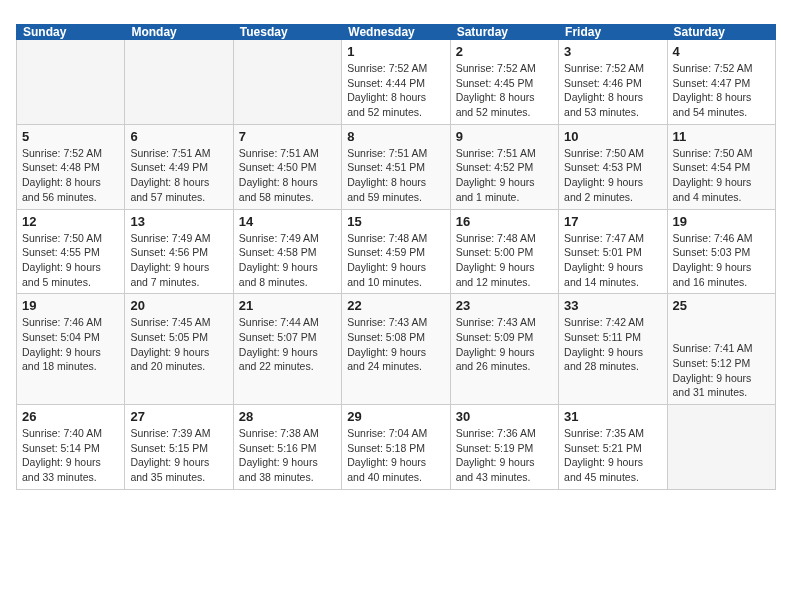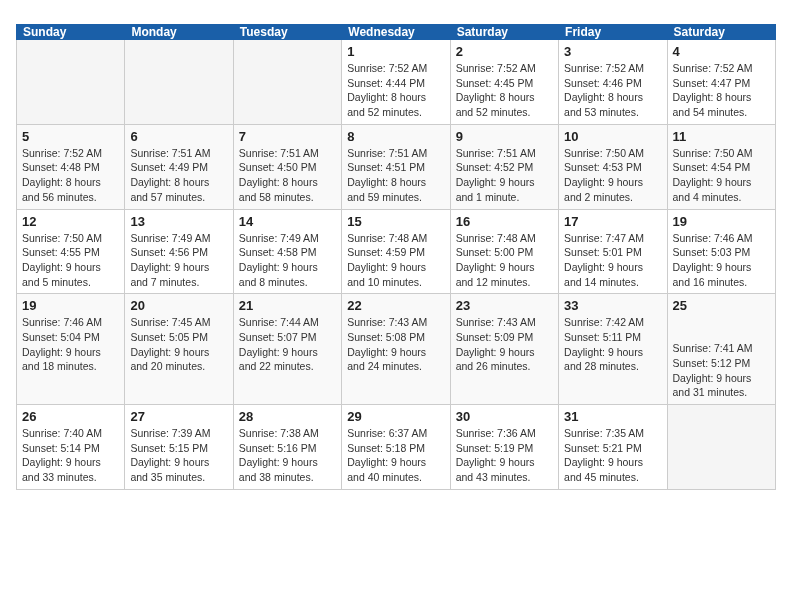--- a/index.html
+++ b/index.html
@@ -270,21 +270,21 @@
 Daylight: 9 hours and 35 minutes.</div>
         </td>
         <td>
           <div class="day-number">28</div>
           <div class="day-info" style="white-space: pre-line;">Sunrise: 7:38 AM
 Sunset: 5:16 PM
 Daylight: 9 hours and 38 minutes.</div>
         </td>
         <td>
           <div class="day-number">29</div>
-          <div class="day-info" style="white-space: pre-line;">Sunrise: 6:37 AM
+          <div class="day-info" style="white-space: pre-line;">Sunrise: 7:04 AM
 Sunset: 5:18 PM
 Daylight: 9 hours and 40 minutes.</div>
         </td>
         <td>
           <div class="day-number">30</div>
           <div class="day-info" style="white-space: pre-line;">Sunrise: 7:36 AM
 Sunset: 5:19 PM
 Daylight: 9 hours and 43 minutes.</div>
         </td>
         <td>

